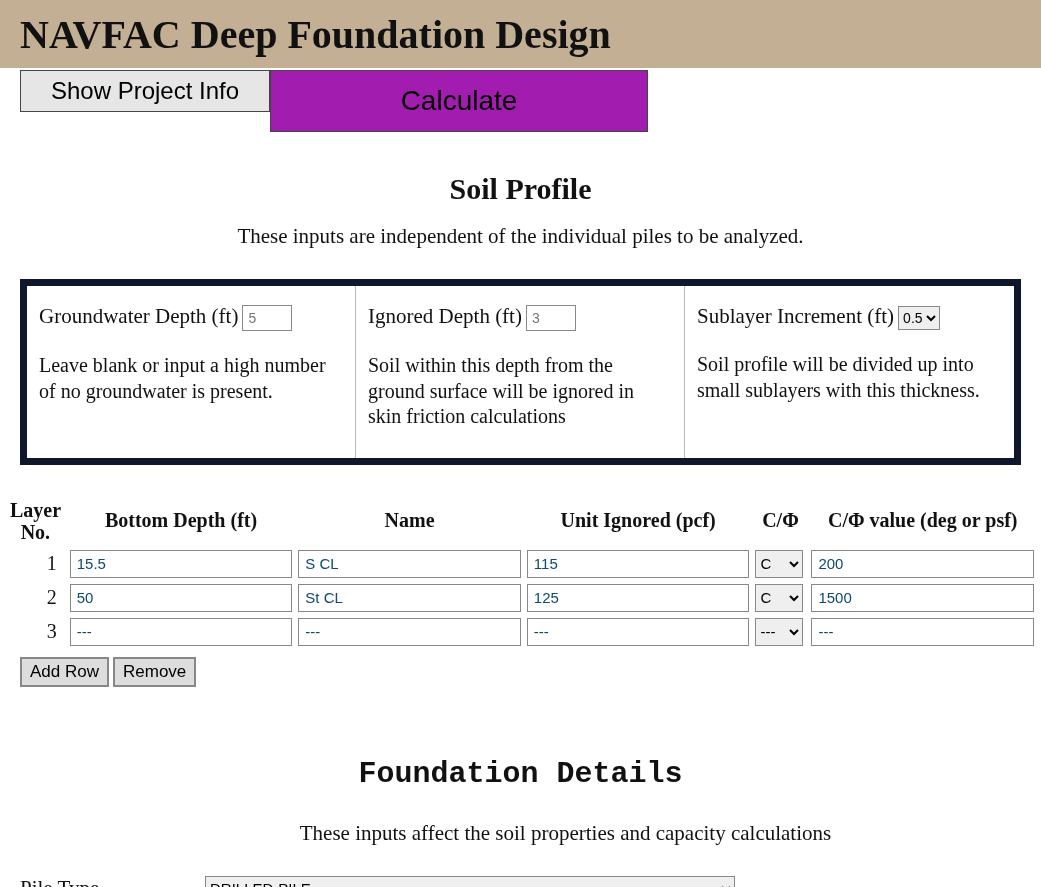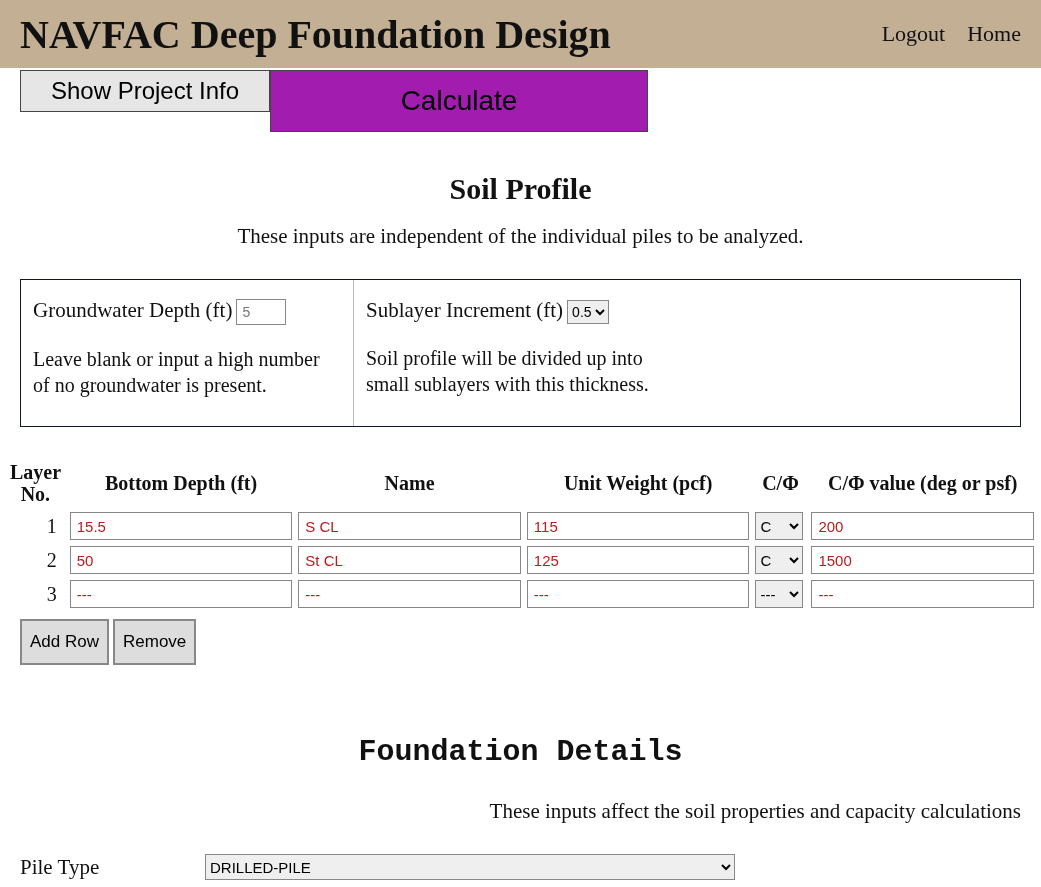--- a/index.html
+++ b/index.html
@@ -63,21 +63,21 @@
   }
   .section-sub {
     text-align:center;
     font-size:21px;
     margin:0 0 30px;
   }
   .profile-grid {
     display:grid;
     grid-template-columns: 1fr 1fr 1fr;
     margin:0 20px;
-    border:1px solid #0f172a;
+    border:7px solid #0f172a;
   }
   .profile-cell {
     border-right:1px solid #bbb;
     padding:18px 12px 28px 12px;
   }
   .profile-cell:last-child { border-right:none; }
   .profile-label {
     font-size:21px;
     display:inline;
   }
@@ -126,55 +126,55 @@
     text-align:right;
     font-size:20px;
     padding-right:10px;
     width:58px;
   }
   .layers input.row-input {
     width:100%;
     height:28px;
     font-family: Arial, sans-serif;
     font-size:15px;
-    color:#b91c1c;
+    color:#0c4a6e;
     border:1px solid #888;
     padding:2px 6px;
   }
   .layers select.row-select {
     width:48px;
     height:28px;
     font-family: Arial, sans-serif;
     font-size:15px;
     border:1px solid #888;
   }
   .row-buttons {
     margin:8px 0 0 20px;
   }
   .small-btn {
     font-family: Arial, sans-serif;
     font-size:17px;
     background:#ddd;
     border:2px solid #888;
-    padding:11px 8px;
+    padding:3px 8px;
     cursor:pointer;
   }
   .foundation {
     margin:70px 20px 40px;
   }
   .foundation h2 {
     text-align:center;
     font-size:30px;
     font-weight:bold;
     margin:0 0 30px;
     font-family:Liberation Mono, monospace;
   }
   .foundation .sub {
     font-size:21px;
-    text-align:right;
+    text-align:center;
     margin:0 0 30px 90px;
   }
   .foundation-row {
     display:flex;
     align-items:center;
     margin-bottom:4px;
   }
   .foundation-row .flabel {
     font-size:21px;
     width:185px;
@@ -185,59 +185,60 @@
     font-family: Arial, sans-serif;
     font-size:15px;
     border:1px solid #888;
   }
 </style>
 </head>
 <body>
 
 <div class="header">
   <h1>NAVFAC Deep Foundation Design</h1>
-  <div class="nav">
-    <a>Logout</a>
-    <a>Home</a>
-  </div>
 </div>
 
 <div class="toolbar">
   <button class="btn btn-show">Show Project Info</button>
   <button class="btn btn-calc">Calculate</button>
 </div>
 
 <div>
   <div class="section-title">Soil Profile</div>
   <div class="section-sub">These inputs are independent of the individual piles to be analyzed.</div>
 
   <div class="profile-grid">
     <div class="profile-cell">
       <span class="profile-label">Groundwater Depth (ft)</span>
       <input class="small" value="5" style="">
       <div class="profile-desc">Leave blank or input a high number of no groundwater is present.</div>
+    </div>
+    <div class="profile-cell">
+      <span class="profile-label">Ignored Depth (ft)</span>
+      <input class="small" value="3" style="">
+      <div class="profile-desc">Soil within this depth from the ground surface will be ignored in skin friction calculations</div>
     </div>
     <div class="profile-cell">
       <span class="profile-label">Sublayer Increment (ft)</span>
       <select class="small">
         <option>0.5</option>
       </select>
       <div class="profile-desc">Soil profile will be divided up into small sublayers with this thickness.</div>
     </div>
   </div>
 </div>
 
 <div class="layers">
   <table>
     <thead>
       <tr>
         <th>Layer No.</th>
         <th>Bottom Depth (ft)</th>
         <th>Name</th>
-        <th>Unit Weight (pcf)</th>
+        <th>Unit Ignored (pcf)</th>
         <th style="width:56px">C/Φ</th>
         <th>C/Φ value (deg or psf)</th>
       </tr>
     </thead>
     <tbody id="layers-body">
         <tr>
           <td class="layer-no">1</td>
           <td><input class="row-input" value="15.5" style=""></td>
           <td><input class="row-input" value="S CL" style=""></td>
           <td><input class="row-input" value="115" style=""></td>

